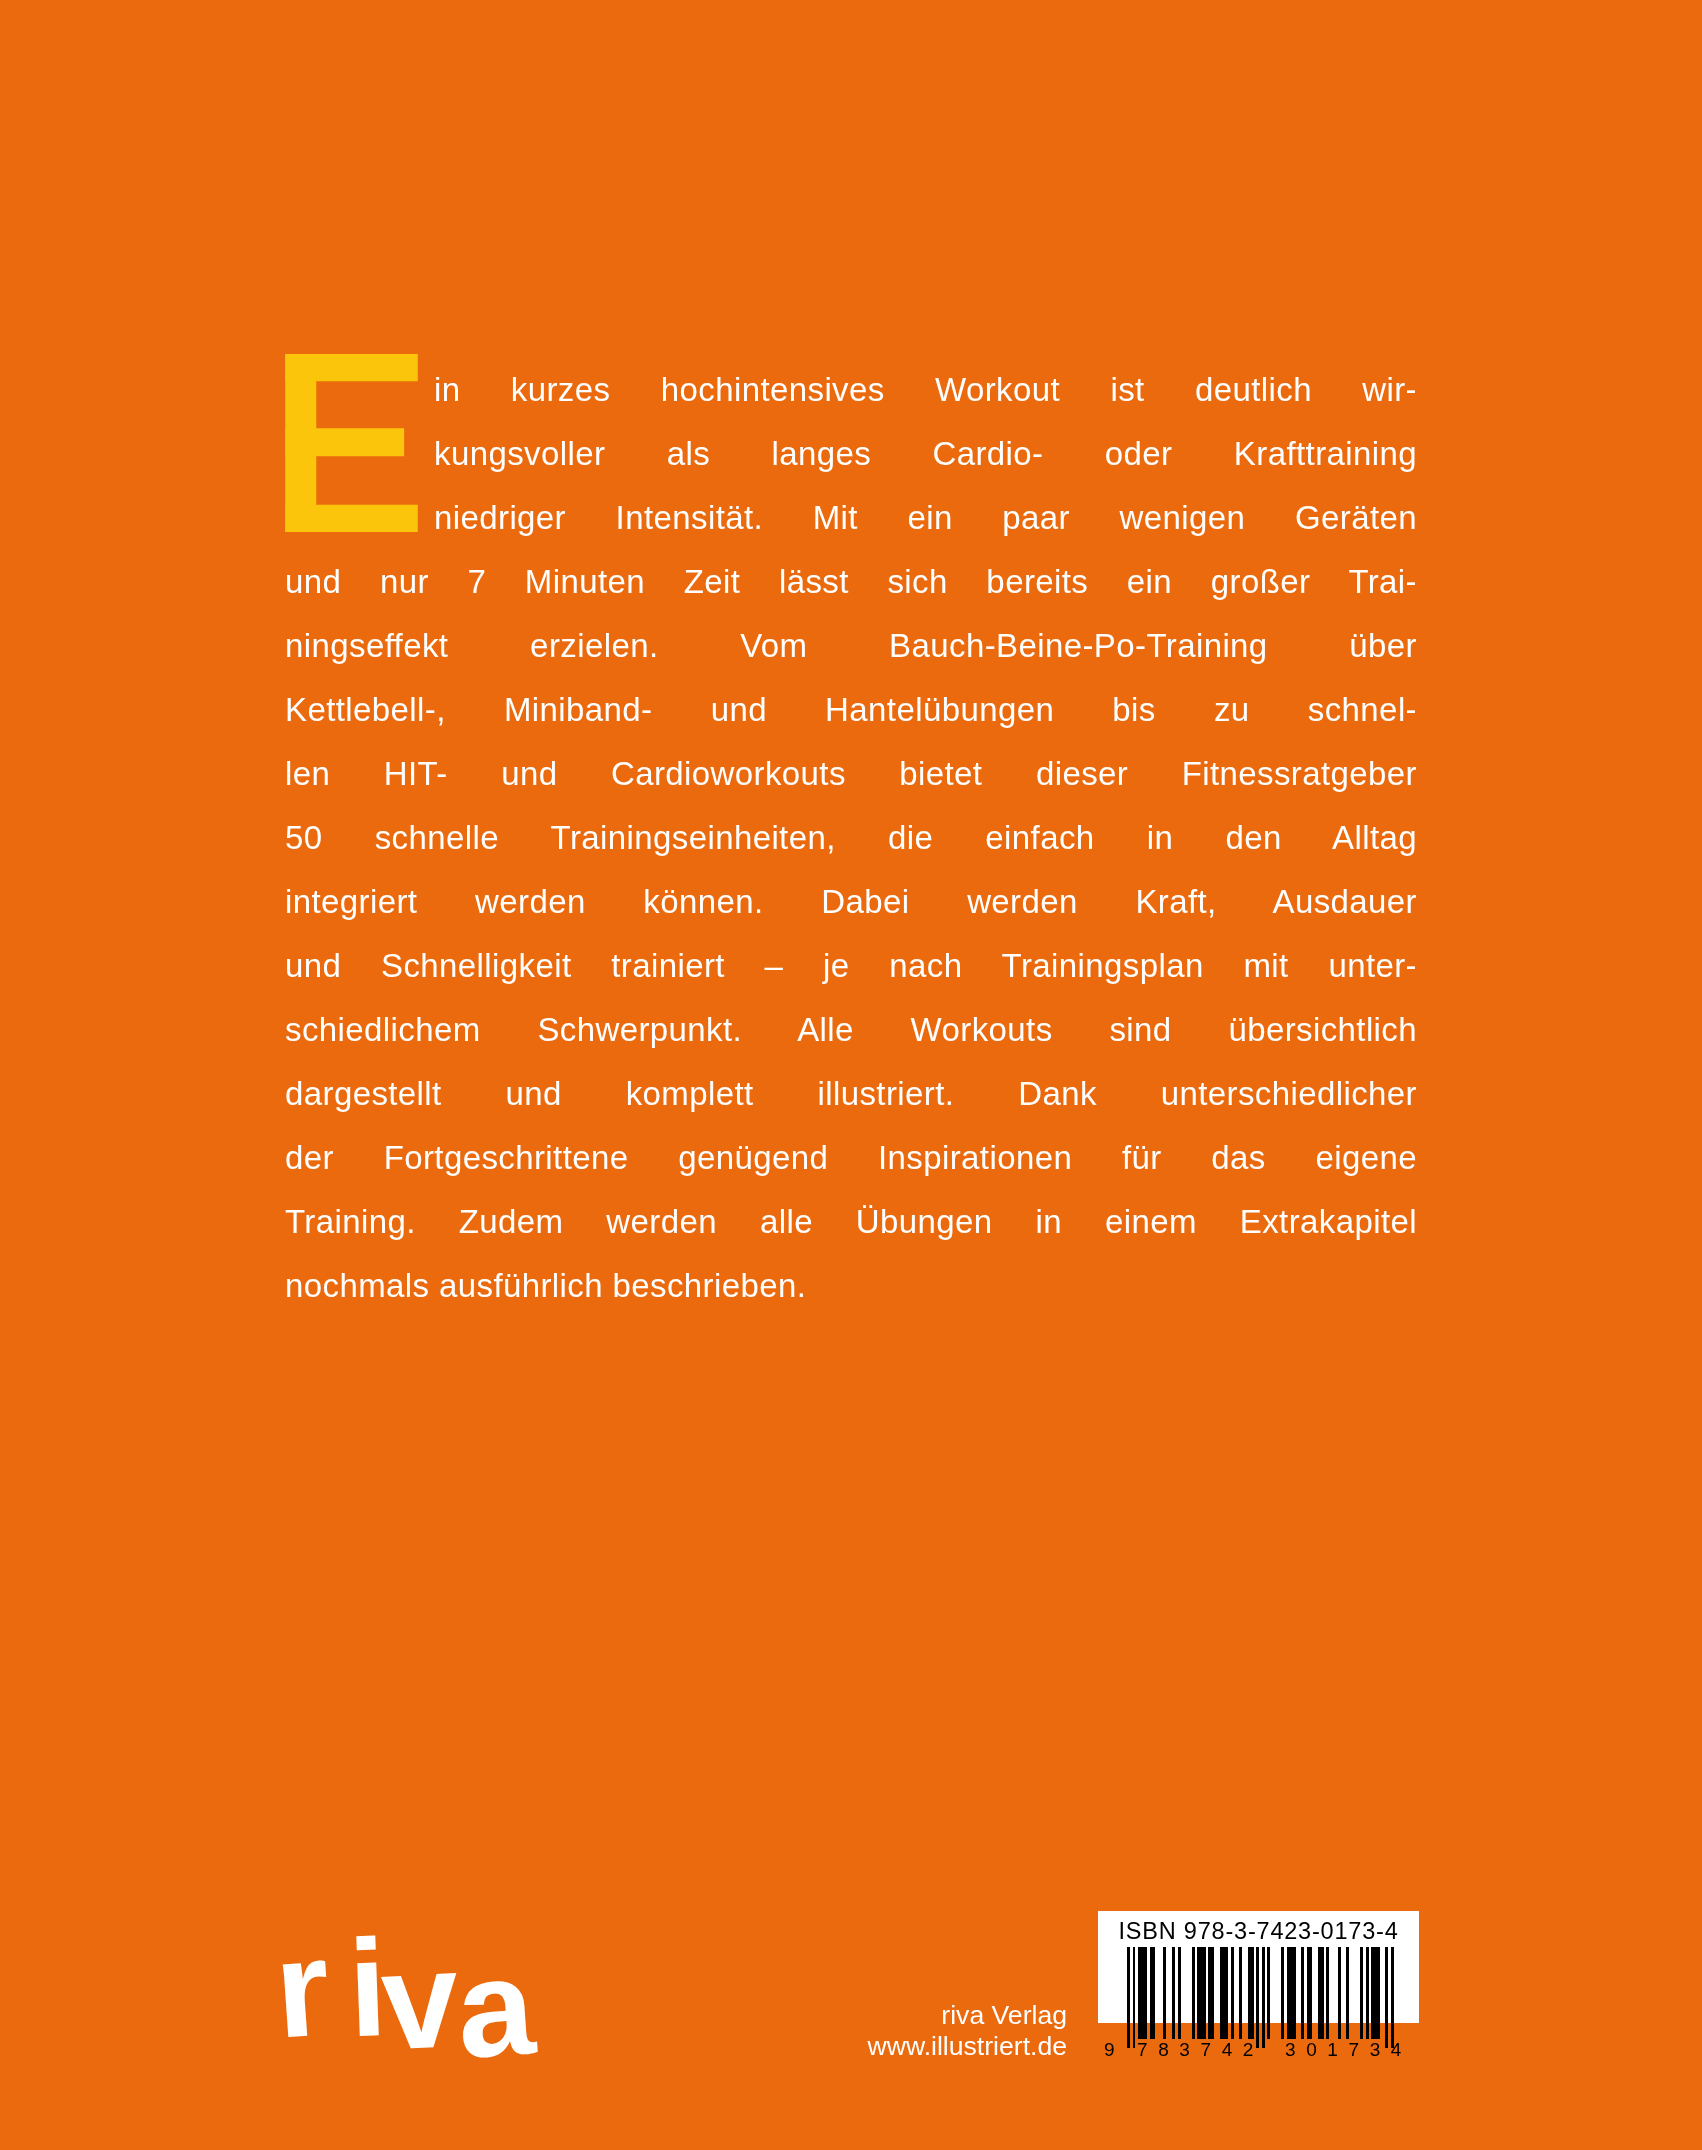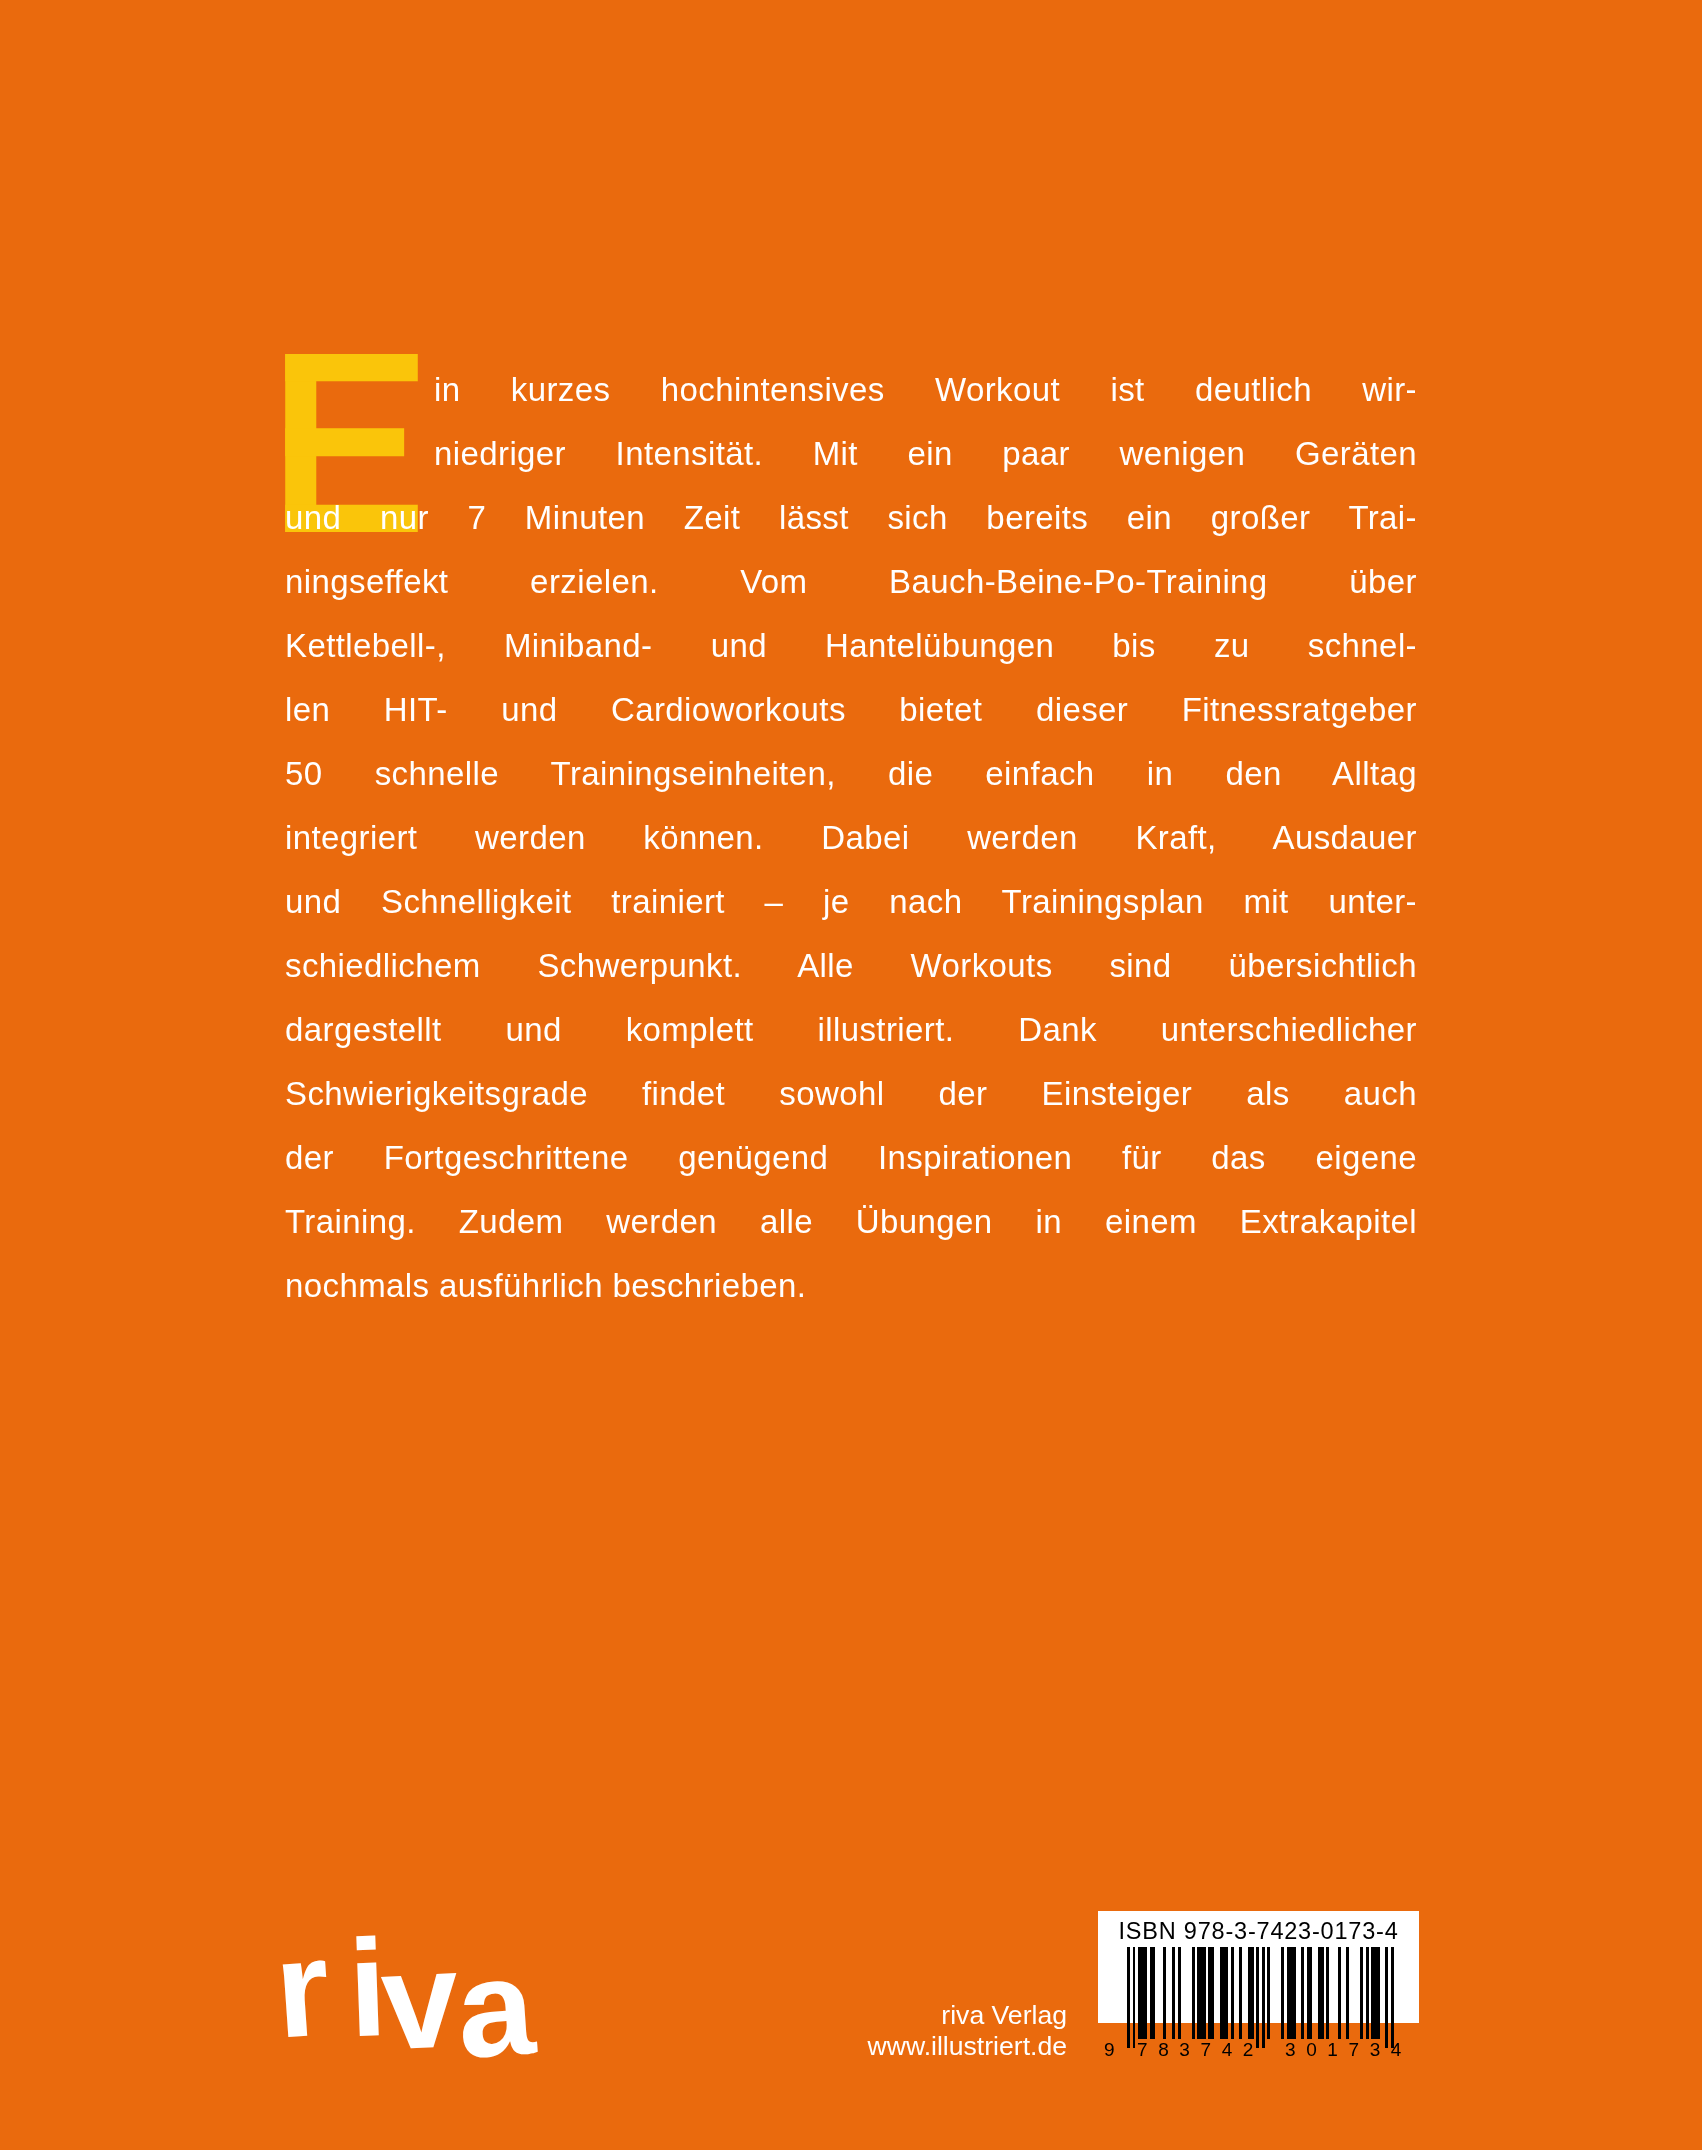--- a/index.html
+++ b/index.html
@@ -61,31 +61,31 @@
 
   <svg class="dropcap" width="133" height="178" viewBox="0 0 175 235" aria-label="E">
     <rect x="0" y="0" width="41" height="235" fill="#FAC50A"></rect>
     <rect x="0" y="0" width="175" height="36" fill="#FAC50A"></rect>
     <rect x="0" y="98" width="157" height="37" fill="#FAC50A"></rect>
     <rect x="0" y="199" width="175" height="36" fill="#FAC50A"></rect>
   </svg>
 
   <div class="copy">
     <div class="line indent">in kurzes hochintensives Workout ist deutlich wir-</div>
+    <div class="line indent">kungsvoller als langes Cardio- oder Krafttraining</div>
     <div class="line indent">niedriger Intensität. Mit ein paar wenigen Geräten</div>
     <div class="line">und nur 7 Minuten Zeit lässt sich bereits ein großer Trai-</div>
     <div class="line">ningseffekt erzielen. Vom Bauch-Beine-Po-Training über</div>
     <div class="line">Kettlebell-, Miniband- und Hantelübungen bis zu schnel-</div>
     <div class="line">len HIT- und Cardioworkouts bietet dieser Fitnessratgeber</div>
     <div class="line">50 schnelle Trainingseinheiten, die einfach in den Alltag</div>
     <div class="line">integriert werden können. Dabei werden Kraft, Ausdauer</div>
     <div class="line">und Schnelligkeit trainiert – je nach Trainingsplan mit unter-</div>
     <div class="line">schiedlichem Schwerpunkt. Alle Workouts sind übersichtlich</div>
     <div class="line">dargestellt und komplett illustriert. Dank unterschiedlicher</div>
-    <div class="line">Schwierigkeitsgrade findet sowohl der Einsteiger als auch</div>
     <div class="line">der Fortgeschrittene genügend Inspirationen für das eigene</div>
     <div class="line">Training. Zudem werden alle Übungen in einem Extrakapitel</div>
     <div class="line lastline">nochmals ausführlich beschrieben.</div>
   </div>
 
   <svg class="logo" viewBox="0 0 400 230">
     <text x="6" y="156" transform="rotate(-4 40 120)">r</text>
     <text x="102" y="156" transform="rotate(-2 115 120)">i</text>
     <text x="146" y="172" transform="rotate(-3 190 130)">v</text>
     <text x="246" y="182" transform="rotate(-4 290 140)">a</text>

